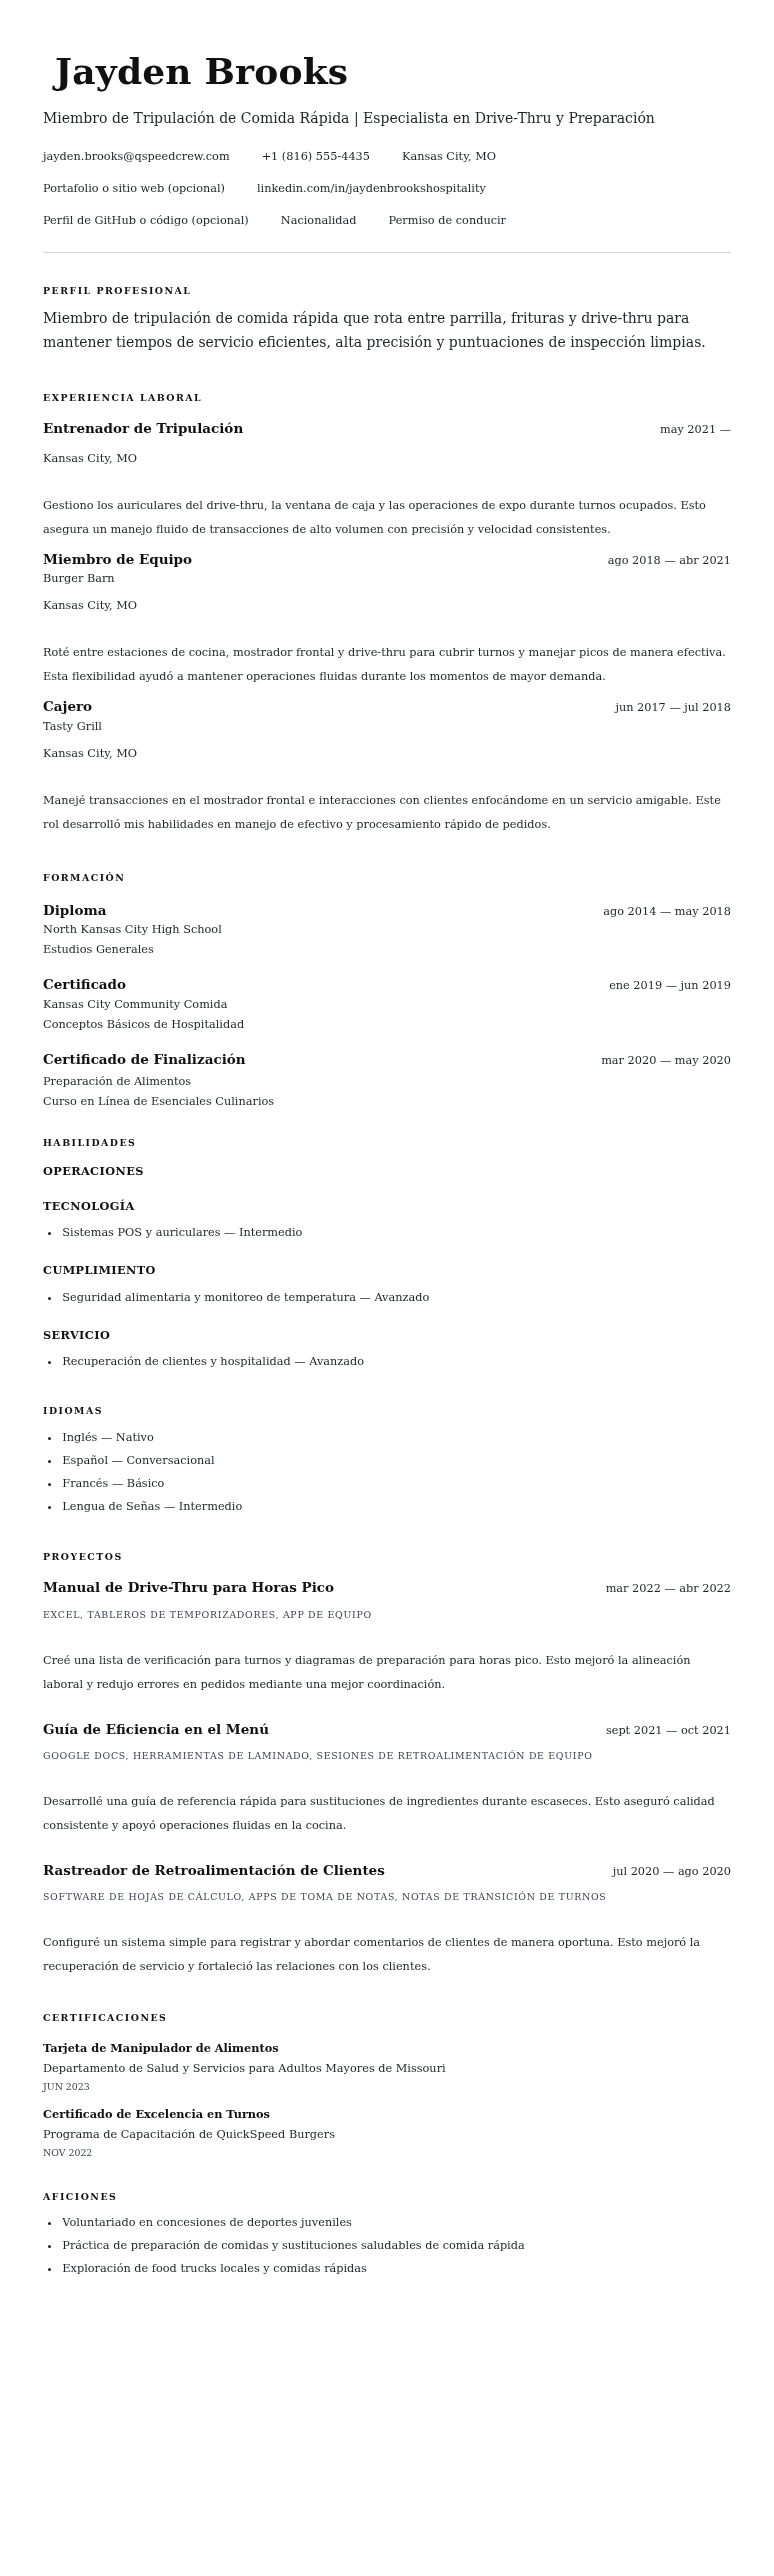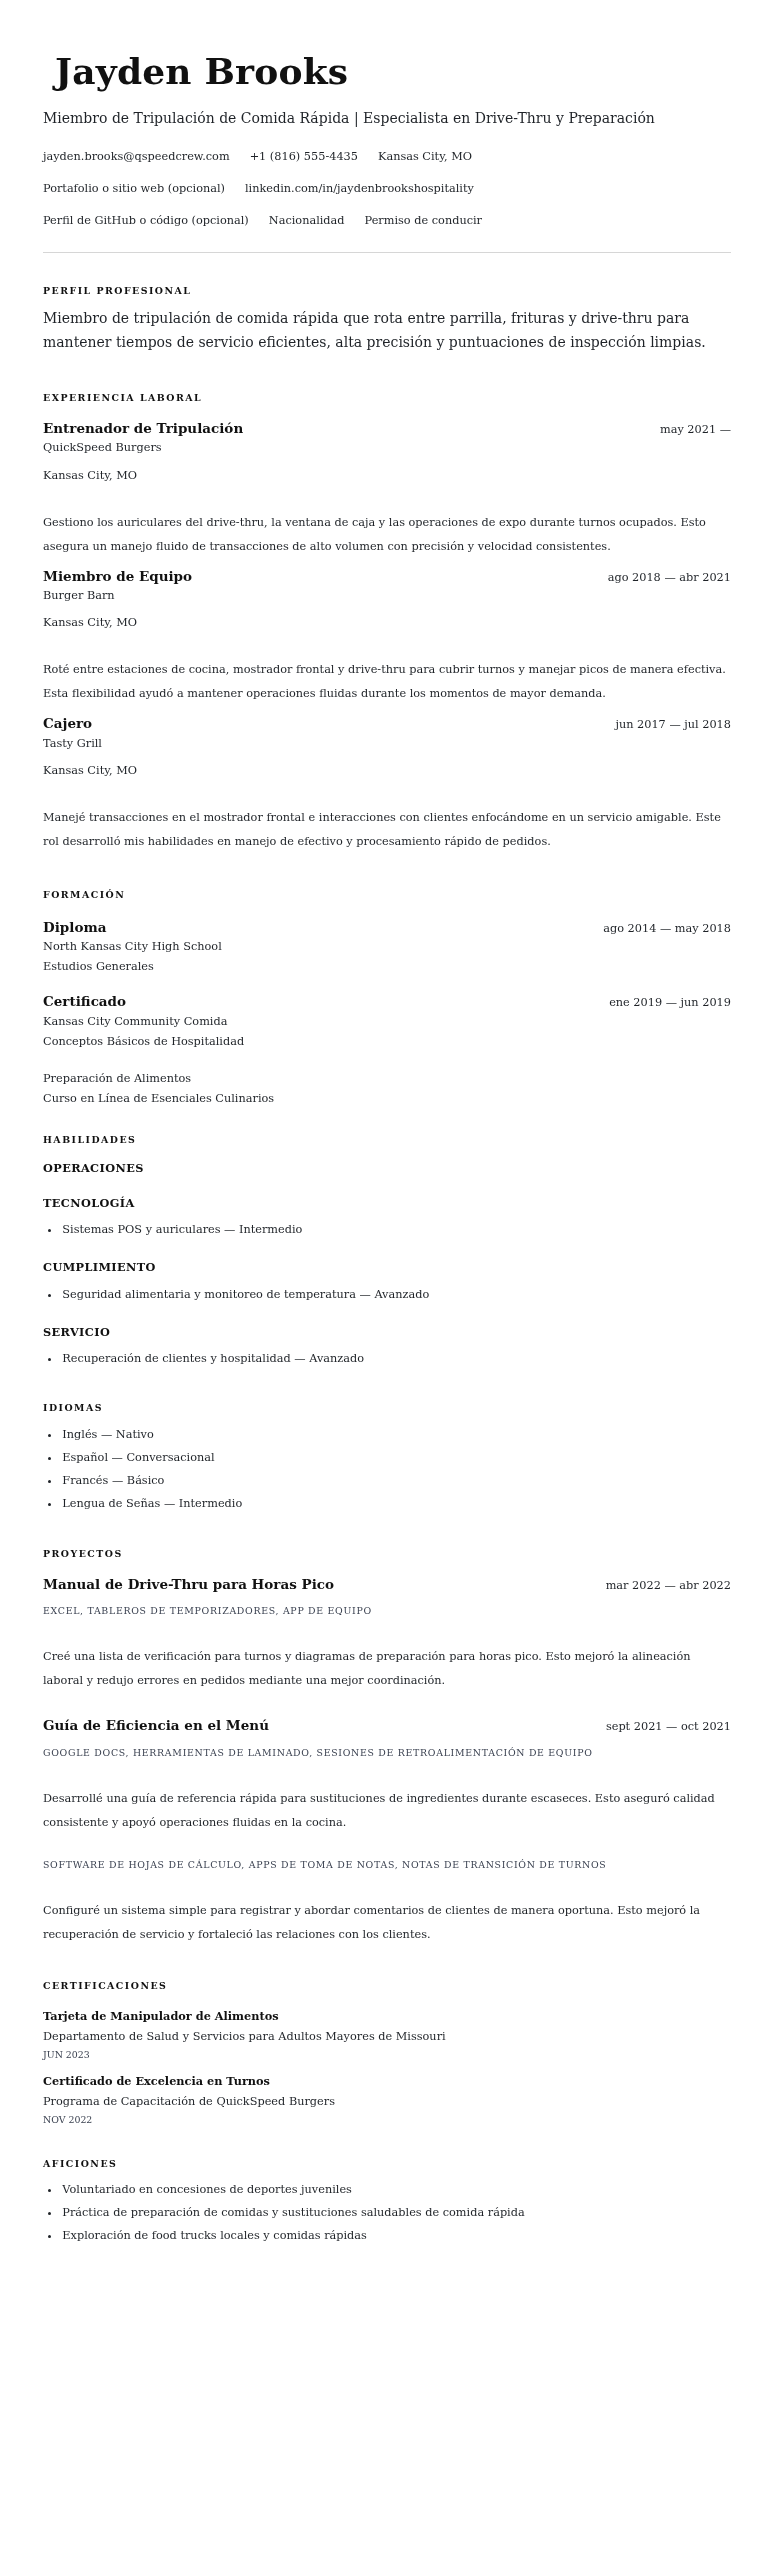--- a/index.html
+++ b/index.html
@@ -26,21 +26,21 @@
     font-size: 14px;
     margin: 3.9px 0 0 0;
     line-height: 22px;
     color: #1f2328;
   }
   .contact-row {
     font-size: 11.3px;
     line-height: 32px;
     color: #1f2328;
     display: flex;
-    gap: 0;
+    gap: 12px;
   }
   .contact-row:first-of-type { margin-top: 5.2px; }
   .contact-row span { margin-right: 20px; }
   .contact-wrap { margin-top: 11.6px; }
   .divider {
     height: 1.3px;
     background: #d6d6d6;
     margin: 15.5px 0 0 0;
     border: 0;
   }
@@ -192,21 +192,20 @@
   </section>
 
   <section>
     <h2 class="section-title exp-title">Experiencia Laboral</h2>
 
     <div class="entry exp-entry">
       <div class="entry-head">
         <span class="entry-role">Entrenador de Tripulación</span>
         <span class="entry-date">may 2021 —</span>
       </div>
-      <div class="entry-line">QuickSpeed Burgers</div>
       <div class="entry-line loc">Kansas City, MO</div>
       <p class="entry-desc">Gestiono los auriculares del drive-thru, la ventana de caja y las operaciones de expo durante turnos ocupados. Esto asegura un manejo fluido de transacciones de alto volumen con precisión y velocidad consistentes.</p>
     </div>
 
     <div class="entry exp-entry">
       <div class="entry-head">
         <span class="entry-role">Miembro de Equipo</span>
         <span class="entry-date">ago 2018 — abr 2021</span>
       </div>
       <div class="entry-line">Burger Barn</div>
@@ -240,20 +239,24 @@
     <div class="entry edu-entry">
       <div class="entry-head">
         <span class="entry-role">Certificado</span>
         <span class="entry-date">ene 2019 — jun 2019</span>
       </div>
       <div class="entry-line first">Kansas City Community Comida</div>
       <div class="entry-line">Conceptos Básicos de Hospitalidad</div>
     </div>
 
     <div class="entry edu-entry">
+      <div class="entry-head">
+        <span class="entry-role">Certificado de Finalización</span>
+        <span class="entry-date">mar 2020 — may 2020</span>
+      </div>
       <div class="entry-line">Preparación de Alimentos</div>
       <div class="entry-line first">Curso en Línea de Esenciales Culinarios</div>
     </div>
   </section>
 
   <section>
     <h2 class="section-title skills-title">Habilidades</h2>
 
     <div class="skill-group">
       <div class="skill-group-title">OPERACIONES</div>
@@ -303,20 +306,24 @@
     <div class="entry proj-entry">
       <div class="entry-head">
         <span class="entry-role">Guía de Eficiencia en el Menú</span>
         <span class="entry-date">sept 2021 — oct 2021</span>
       </div>
       <div class="proj-tech">Google Docs, herramientas de laminado, sesiones de retroalimentación de equipo</div>
       <p class="entry-desc">Desarrollé una guía de referencia rápida para sustituciones de ingredientes durante escaseces. Esto aseguró calidad consistente y apoyó operaciones fluidas en la cocina.</p>
     </div>
 
     <div class="entry proj-entry">
+      <div class="entry-head">
+        <span class="entry-role">Rastreador de Retroalimentación de Clientes</span>
+        <span class="entry-date">jul 2020 — ago 2020</span>
+      </div>
       <div class="proj-tech">Software de hojas de cálculo, apps de toma de notas, notas de transición de turnos</div>
       <p class="entry-desc">Configuré un sistema simple para registrar y abordar comentarios de clientes de manera oportuna. Esto mejoró la recuperación de servicio y fortaleció las relaciones con los clientes.</p>
     </div>
   </section>
 
   <section>
     <h2 class="section-title cert-title">Certificaciones</h2>
 
     <div class="cert-entry">
       <div class="cert-name">Tarjeta de Manipulador de Alimentos</div>

